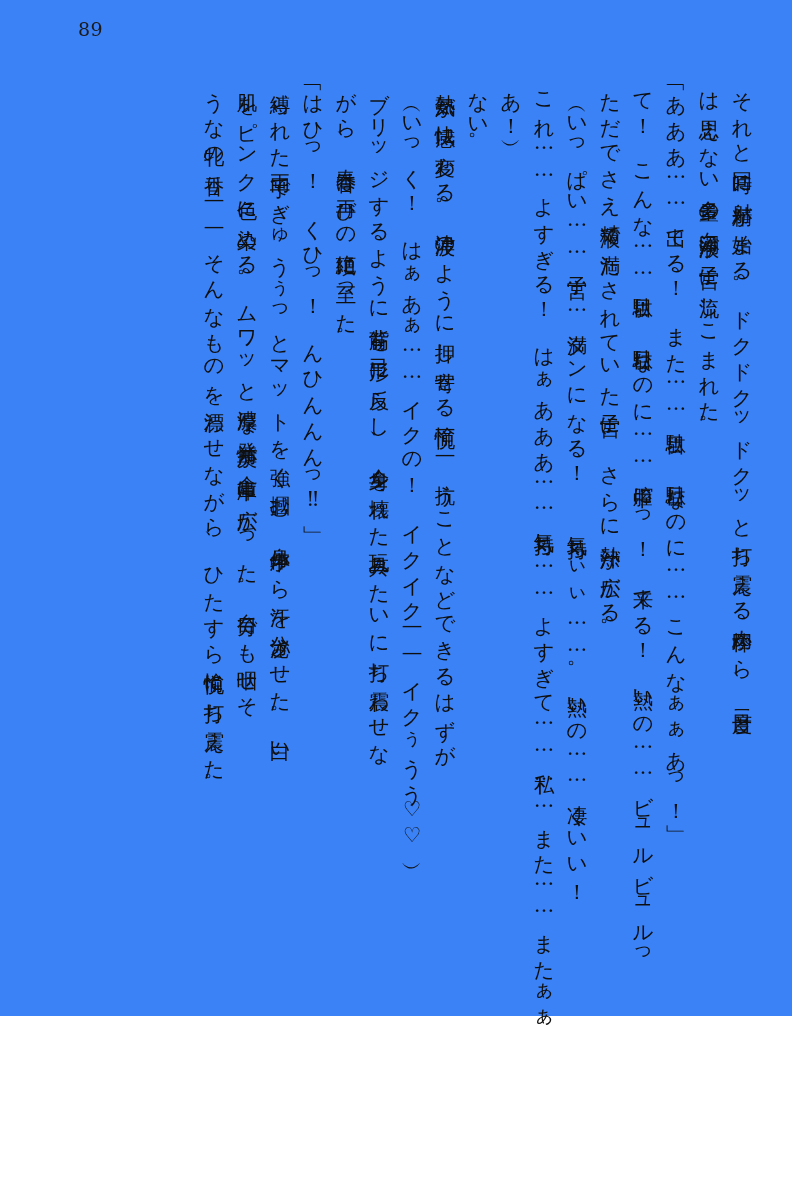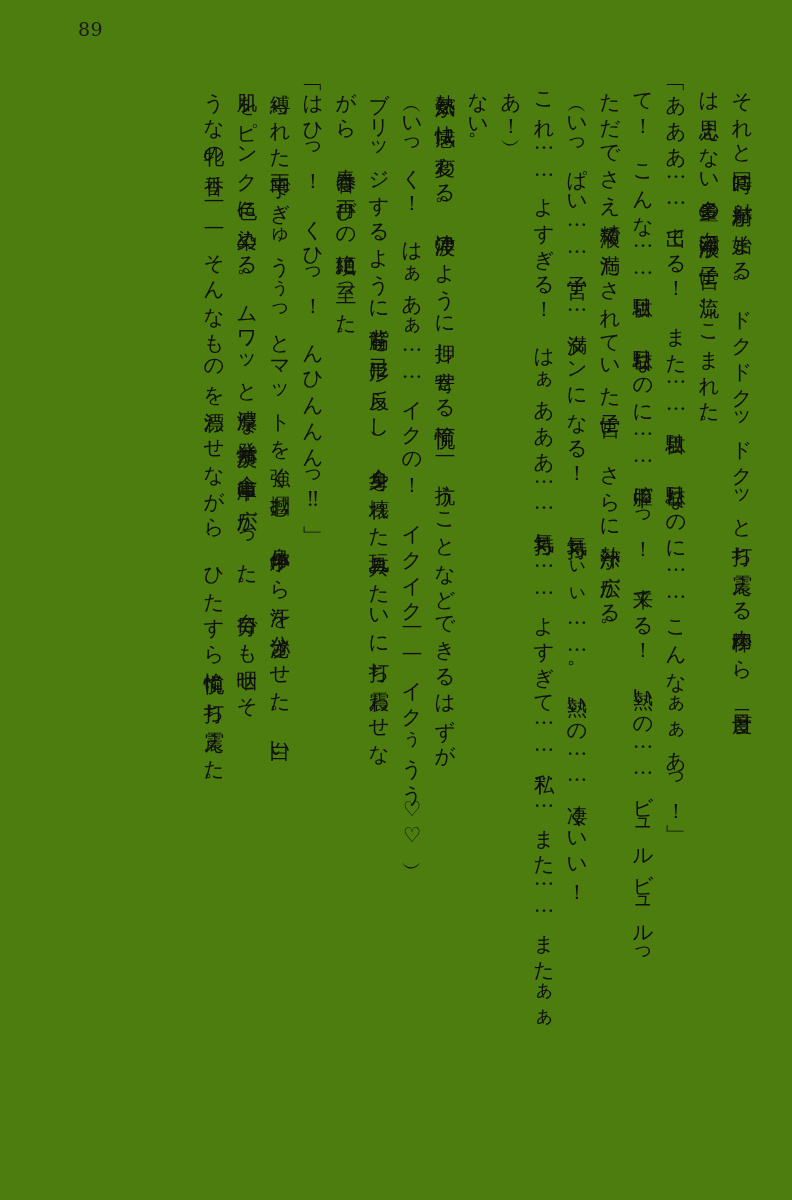--- a/index.html
+++ b/index.html
@@ -10,22 +10,22 @@
   body {
     width: 792px;
     height: 1200px;
     overflow: hidden;
     font-family: "DejaVu Serif", "Liberation Serif", serif;
     color: #111111;
   }
   .page {
     position: relative;
     width: 792px;
-    height: 1200px;
-    background: #4d7c0f;
+    height: 1016px;
+    background: #3b82f6;
     box-sizing: border-box;
   }
   .page-number {
     position: absolute;
     top: 18px;
     left: 78px;
     font-size: 19px;
     font-family: "DejaVu Serif", "Liberation Serif", serif;
     color: #1a1a1a;
     letter-spacing: 0.5px;

